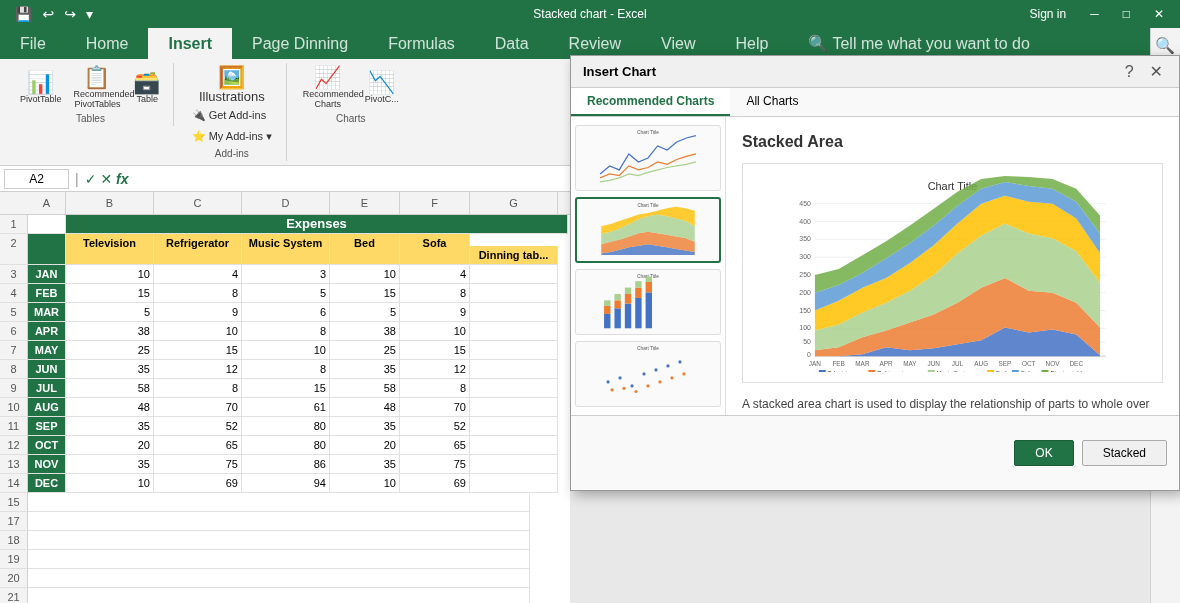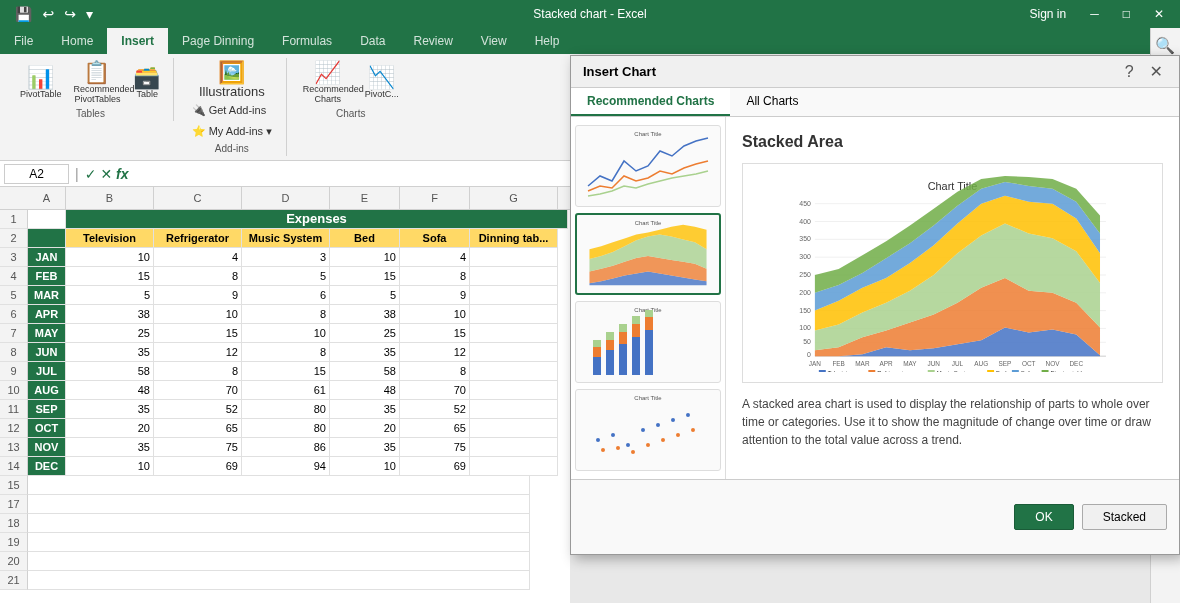--- a/index.html
+++ b/index.html
@@ -24,22 +24,22 @@
     .ribbon {
       background: #f3f3f3;
       border-bottom: 1px solid #d0d0d0;
     }
     .ribbon-tabs {
       display: flex;
       background: #217346;
       padding-left: 0;
     }
     .ribbon-tab {
-      padding: 6px 14px;
-      font-size: 12px;
+      padding: 6px 20px;
+      font-size: 16px;
       color: rgba(255,255,255,0.8);
       cursor: pointer;
       border: none;
       background: none;
     }
     .ribbon-tab.active {
       background: #f3f3f3;
       color: #217346;
       font-weight: 600;
     }
@@ -181,21 +181,21 @@
       display: flex;
       height: calc(603px - 28px - 68px - 26px);
     }
 
     
     .dialog-overlay {
       position: absolute;
       top: 55px;
       left: 570px;
       width: 610px;
-      height: 500px;
+      height: 436px;
       background: white;
       border: 1px solid #999;
       box-shadow: 4px 4px 12px rgba(0,0,0,0.3);
       z-index: 100;
       display: flex;
       flex-direction: column;
     }
     .dialog-title-bar {
       background: #f0f0f0;
       border-bottom: 1px solid #ccc;
@@ -364,20 +364,21 @@
   <div class="ribbon-tabs">
     <button class="ribbon-tab">File</button>
     <button class="ribbon-tab">Home</button>
     <button class="ribbon-tab active">Insert</button>
     <button class="ribbon-tab">Page Dinning</button>
     <button class="ribbon-tab">Formulas</button>
     <button class="ribbon-tab">Data</button>
     <button class="ribbon-tab">Review</button>
     <button class="ribbon-tab">View</button>
     <button class="ribbon-tab">Help</button>
+    <button class="ribbon-tab">🔍 Tell me what you want to do</button>
   </div>
   <div class="ribbon-content">
 
     <div class="ribbon-group">
       <div class="ribbon-group-items">
         <button class="ribbon-btn">
           <span class="icon">📊</span>
           <span style="font-size:9px; text-align:center;">PivotTable</span>
         </button>
         <button class="ribbon-btn">
@@ -452,21 +453,21 @@
     </div>
 
     <div class="spreadsheet-row">
       <div class="row-num">2</div>
       <div class="cell" style="width:38px; background:#217346;"></div>
       <div class="cell col-title" style="width:88px;">Television</div>
       <div class="cell col-title" style="width:88px;">Refrigerator</div>
       <div class="cell col-title" style="width:88px;">Music System</div>
       <div class="cell col-title" style="width:70px;">Bed</div>
       <div class="cell col-title" style="width:70px;">Sofa</div>
-      <div class="cell col-title" style="width:88px; overflow:hidden;">Dinning tab...</div>
+      <div class="cell col-title" style="width:88px; overflow:hidden;margin-top:12px;">Dinning tab...</div>
     </div>
 
     <div class="spreadsheet-row">
         <div class="row-num">3</div>
         <div class="cell month-cell" style="width:38px;">JAN</div>
         <div class="cell num" style="width:88px;">10</div>
         <div class="cell num" style="width:88px;">4</div>
         <div class="cell num" style="width:88px;">3</div>
         <div class="cell num" style="width:70px;">10</div>
         <div class="cell num" style="width:70px;">4</div>

